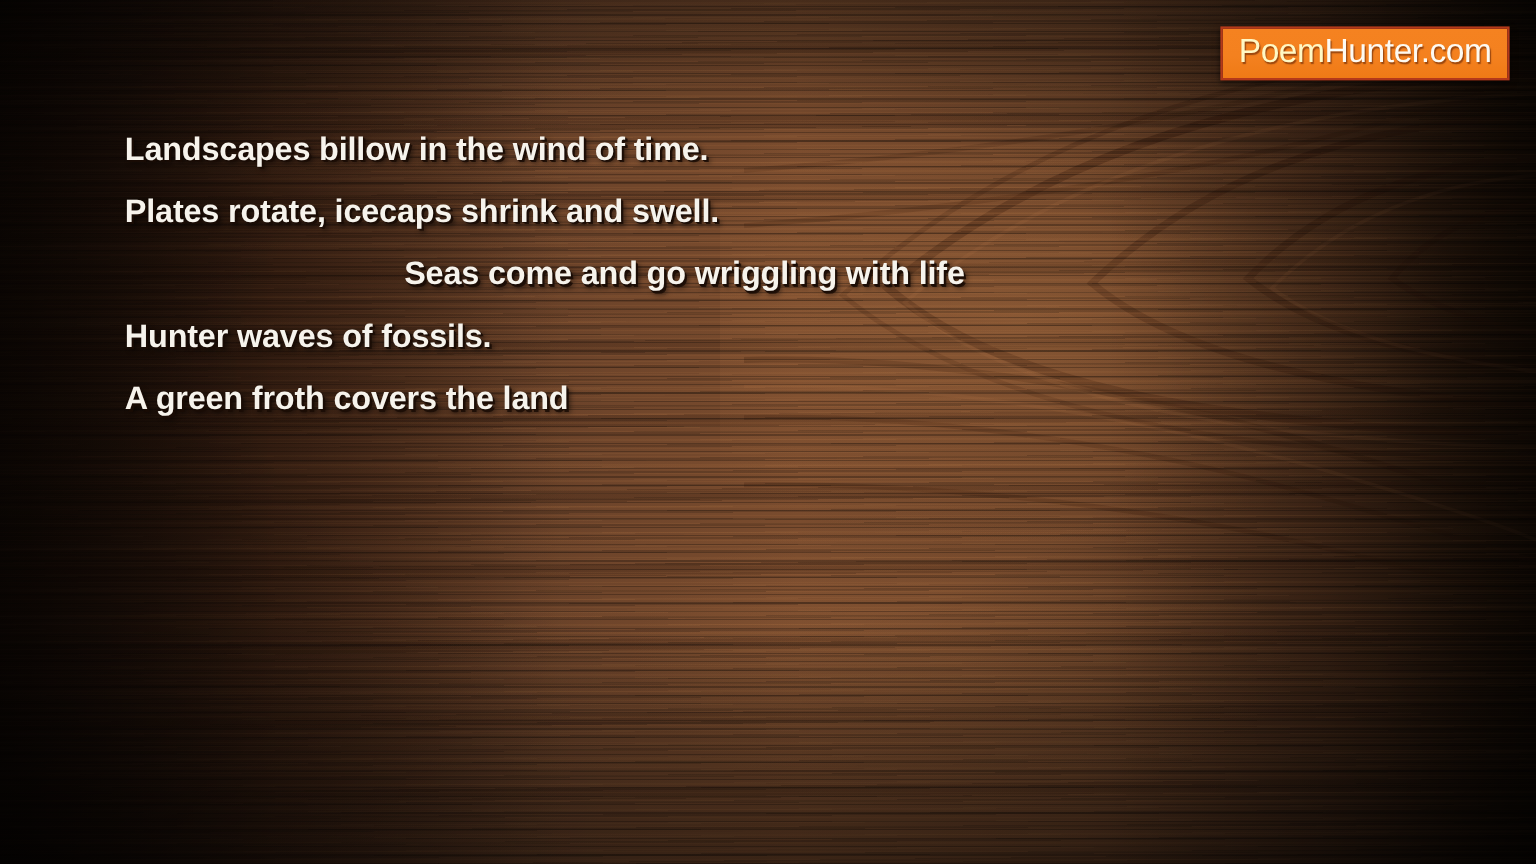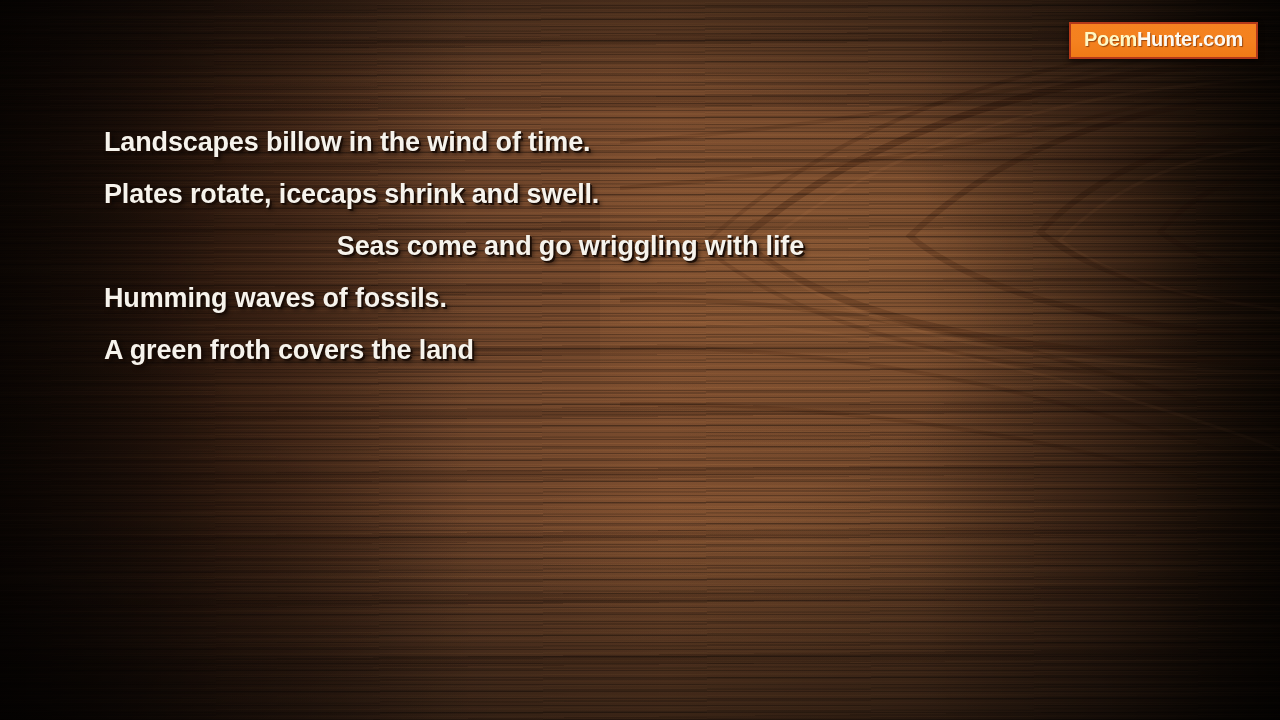--- a/index.html
+++ b/index.html
@@ -142,21 +142,21 @@
           rgba(0,0,0,0.34) 0%,
           rgba(0,0,0,0) 16%,
           rgba(0,0,0,0) 72%,
           rgba(0,0,0,0.34) 100%);
   }
 
   
   .poem {
     position: absolute;
     left: 104px;
-    top: 116px;
+    top: 98px;
     width: 700px;
   }
   .poem-line {
     font-size: 27px;
     font-weight: 700;
     line-height: 52px;
     color: #f6f3ec;
     letter-spacing: -0.15px;
     white-space: pre;
     text-shadow:
@@ -173,22 +173,22 @@
     right: 22px;
     top: 22px;
     padding: 5px 13px 8px 13px;
     background: linear-gradient(180deg, #f58220 0%, #f4811f 55%, #ef7a16 100%);
     border: 2px solid #b4391a;
     box-shadow: 0 2px 5px rgba(0,0,0,0.55);
     line-height: 1;
     white-space: nowrap;
   }
   .logo-text {
-    font-size: 20px;
-    font-weight: 700;
+    font-size: 28px;
+    font-weight: 400;
     letter-spacing: -0.4px;
   }
   .logo-poem {
     color: #fff8c4;
     text-shadow: 1px 1px 1px rgba(120,50,10,0.75);
   }
   .logo-hunter {
     color: #fdfaf2;
     text-shadow: 1px 1px 1px rgba(120,50,10,0.75);
   }
@@ -230,21 +230,21 @@
   <div class="light-patch-b"></div>
   <div class="wood-fine-lines"></div>
   <div class="wood-fine-lines-2"></div>
   <div class="dark-patch-a"></div>
   <div class="vignette"></div>
 
   <div class="poem">
     <div class="poem-line">Landscapes billow in the wind of time.</div>
     <div class="poem-line">Plates rotate, icecaps shrink and swell.</div>
     <div class="poem-line indent">Seas come and go wriggling with life</div>
-    <div class="poem-line">Humming waves of fossils.</div>
+    <div class="poem-line">Hunter waves of fossils.</div>
     <div class="poem-line">A green froth covers the land</div>
     <div class="poem-line blank"></div>
   </div>
 
   <div class="logo">
     <span class="logo-text logo-poem">Poem</span><span class="logo-text logo-hunter">Hunter.com</span>
   </div>
 
 </div>
 

